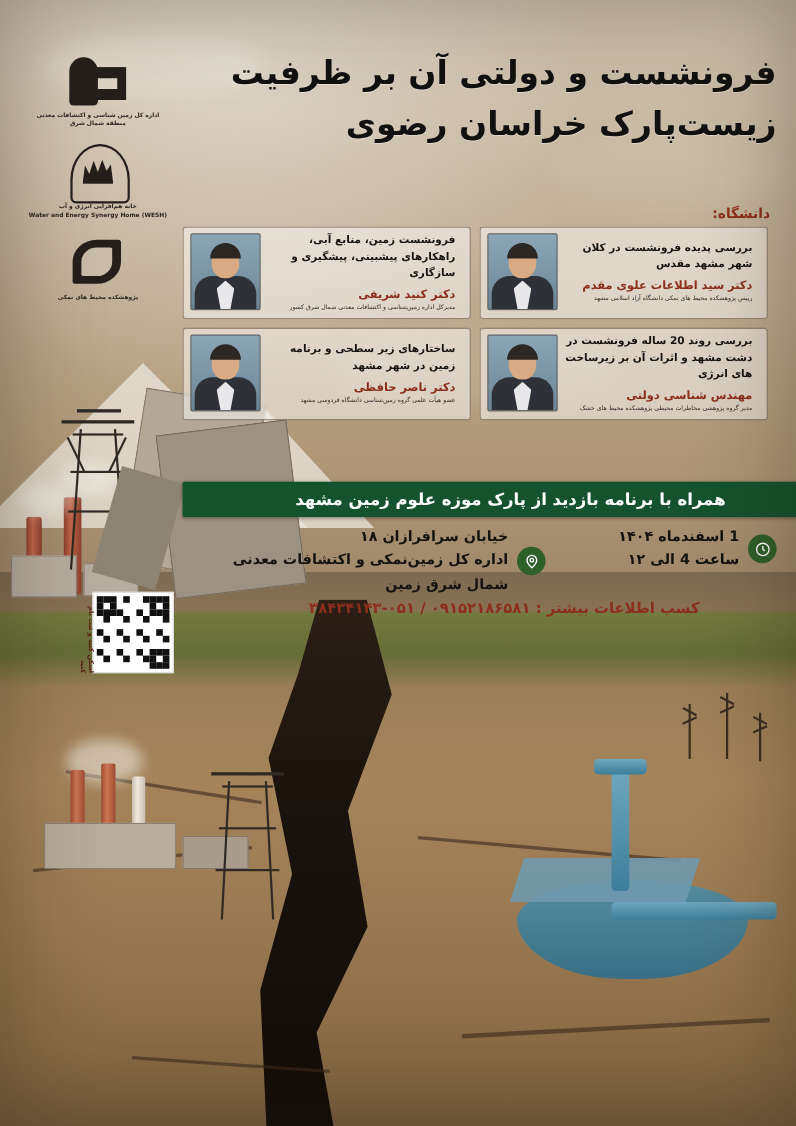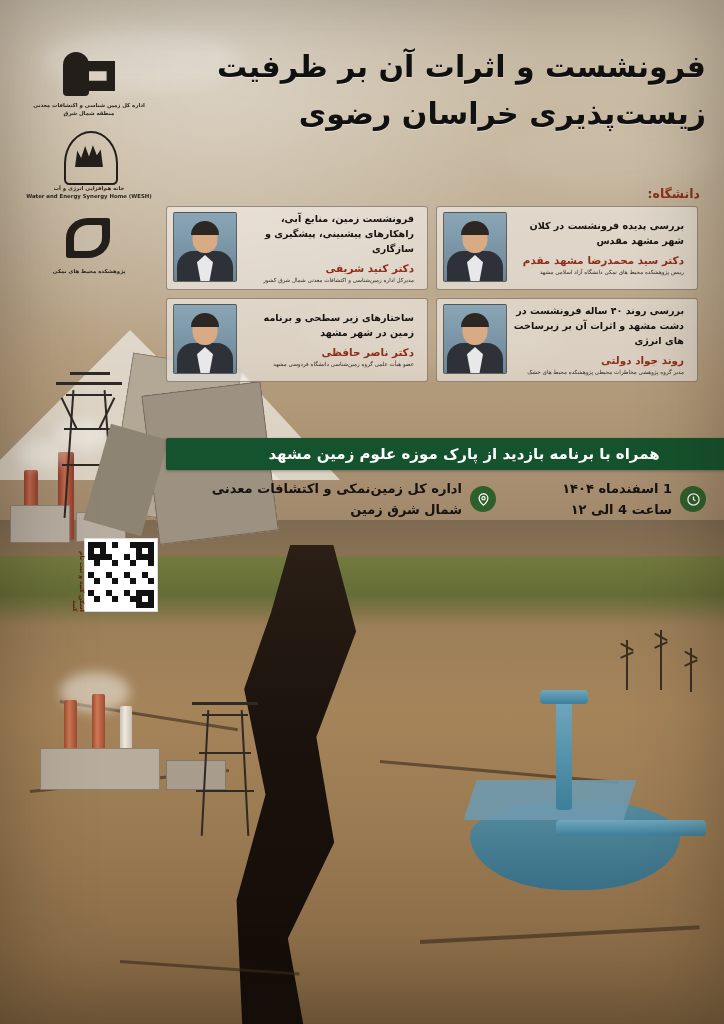--- a/index.html
+++ b/index.html
@@ -295,33 +295,33 @@
       <div class="logo-mark logo3">
         <div class="leaf"></div>
           <div class="leaf2"></div>
       </div>
       <div class="logo-cap">پژوهشکده محیط های نمکی</div>
     </div>
 
   </div>
 
   <div class="main-title">
-    <div>فرونشست و اثرات آن بر ظرفیت</div>
-    <div>زیست‌پذیری خراسان رضوی</div>
+    <div>فرونشست و دولتی آن بر ظرفیت</div>
+    <div>زیست‌پارک خراسان رضوی</div>
   </div>
 
   <div class="speakers-label">دانشگاه:</div>
 
   <div class="cards">
 
     <div class="card-row">
       <div class="card">
         <div class="txt">
           <div class="c-title">بررسی پدیده فرونشست در کلان شهر مشهد مقدس</div>
-          <div class="c-name">دکتر سید محمدرضا مشهد مقدم</div>
+          <div class="c-name">دکتر سید اطلاعات علوی مقدم</div>
           <div class="c-role">رییس پژوهشکده محیط های نمکی دانشگاه آزاد اسلامی مشهد</div>
         </div>
         <div class="photo">
           <div class="body"></div>
             <div class="shirt"></div>
             <div class="head"></div>
             <div class="hair"></div>
         </div>
       </div>
 
@@ -336,22 +336,22 @@
             <div class="shirt"></div>
             <div class="head"></div>
             <div class="hair"></div>
         </div>
       </div>
     </div>
 
     <div class="card-row">
       <div class="card">
         <div class="txt">
-          <div class="c-title">بررسی روند ۴۰ ساله فرونشست در دشت مشهد و اثرات آن بر زیرساخت های انرژی</div>
-          <div class="c-name">روند جواد دولتی</div>
+          <div class="c-title">بررسی روند 20 ساله فرونشست در دشت مشهد و اثرات آن بر زیرساخت های انرژی</div>
+          <div class="c-name">مهندس شناسی دولتی</div>
           <div class="c-role">مدیر گروه پژوهشی مخاطرات محیطی پژوهشکده محیط های خشک</div>
         </div>
         <div class="photo">
           <div class="body"></div>
             <div class="shirt"></div>
             <div class="head"></div>
             <div class="hair"></div>
         </div>
       </div>
 
@@ -393,28 +393,30 @@
 
     <div class="info-right">
       <div class="info-row">
         <div class="ic">
           <svg width="15" height="15" viewBox="0 0 24 24" fill="none" stroke="#fff" stroke-width="2">
             <path d="M12 21s7-6.1 7-11a7 7 0 1 0-14 0c0 4.9 7 11 7 11z"></path>
               <circle cx="12" cy="10" r="2.6"></circle>
           </svg>
         </div>
         <div class="info-txt">
+          <div>خیابان سرافرازان ۱۸</div>
           <div>اداره کل زمین‌نمکی و اکتشافات معدنی</div>
           <div>شمال شرق زمین</div>
         </div>
       </div>
     </div>
 
   </div>
 
+  <div class="contact">کسب اطلاعات بیشتر : ۰۹۱۵۲۱۸۶۵۸۱ / ۰۵۱-۳۸۴۳۴۱۴۳</div>
 
   <div class="qr">
     <div class="qr-grid" id="qr-grid">
         <i class="on"></i>
         <i class="on"></i>
         <i class="on"></i>
         <i class="on"></i>
         <i></i>
         <i></i>
         <i class="on"></i>

